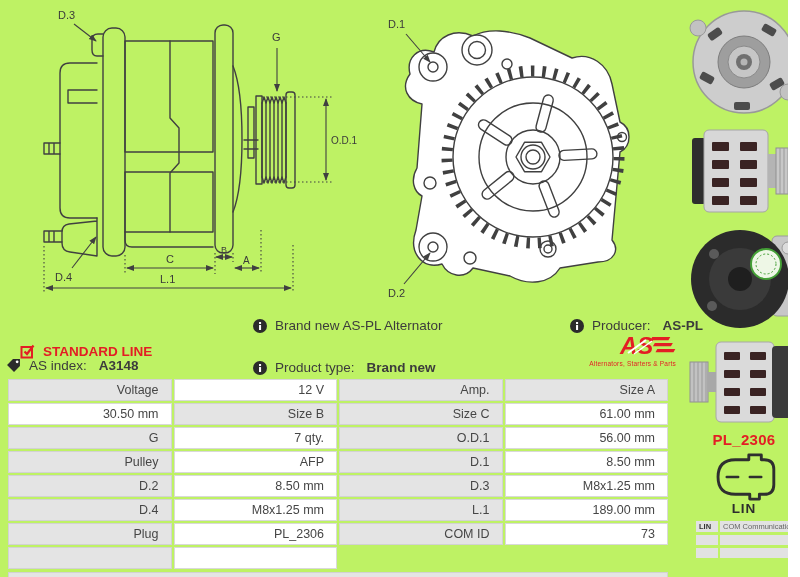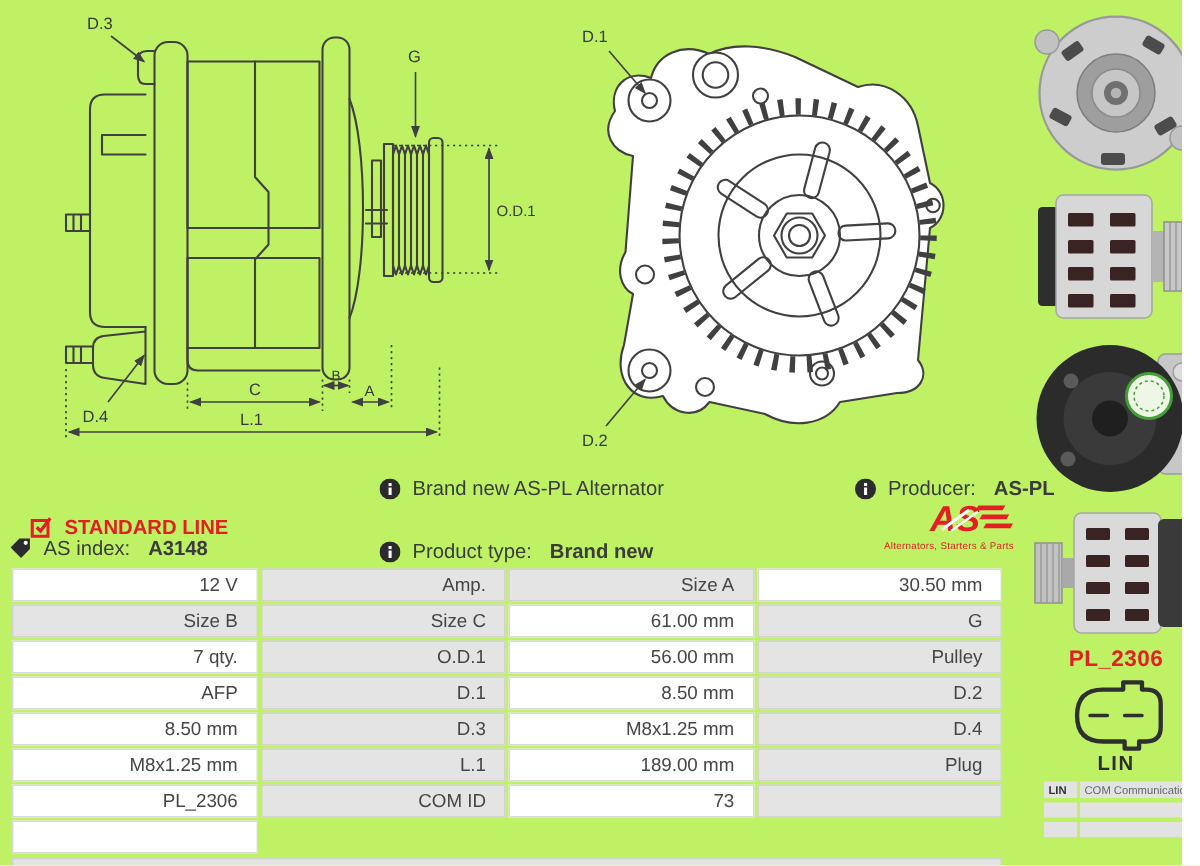--- a/index.html
+++ b/index.html
@@ -299,20 +299,21 @@
       <g fill="#e31e24">
         <rect x="56" y="3" width="18" height="3.2" transform="skewX(-30)"></rect>
         <rect x="62" y="9" width="18" height="3.2" transform="skewX(-30)"></rect>
         <rect x="68" y="15" width="18" height="3.2" transform="skewX(-30)"></rect>
       </g>
     </svg>
     <div class="logo-tagline">Alternators, Starters &amp; Parts</div>
   </div>
 
   <div class="spec">
+    <div class="cell lbl">Voltage</div>
     <div class="cell val">12 V</div>
     <div class="cell lbl">Amp.</div>
 
     <div class="cell lbl">Size A</div>
     <div class="cell val">30.50 mm</div>
     <div class="cell lbl">Size B</div>
 
     <div class="cell lbl">Size C</div>
     <div class="cell val">61.00 mm</div>
     <div class="cell lbl">G</div>

